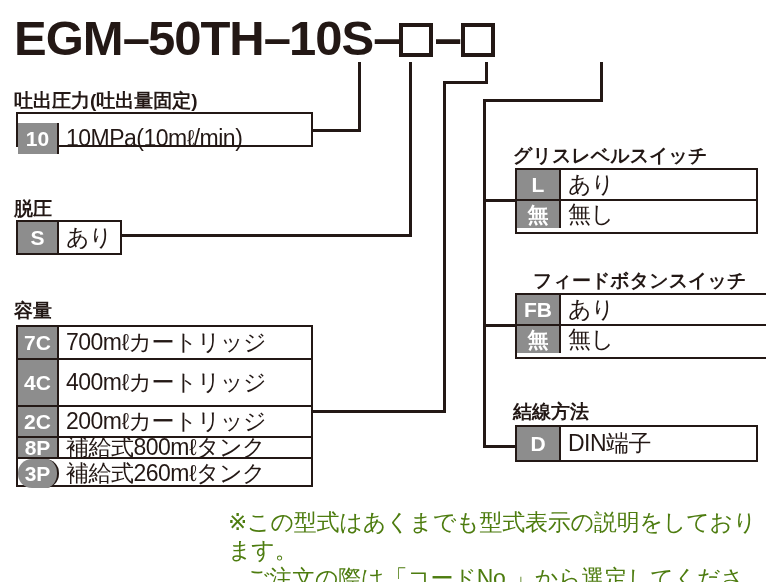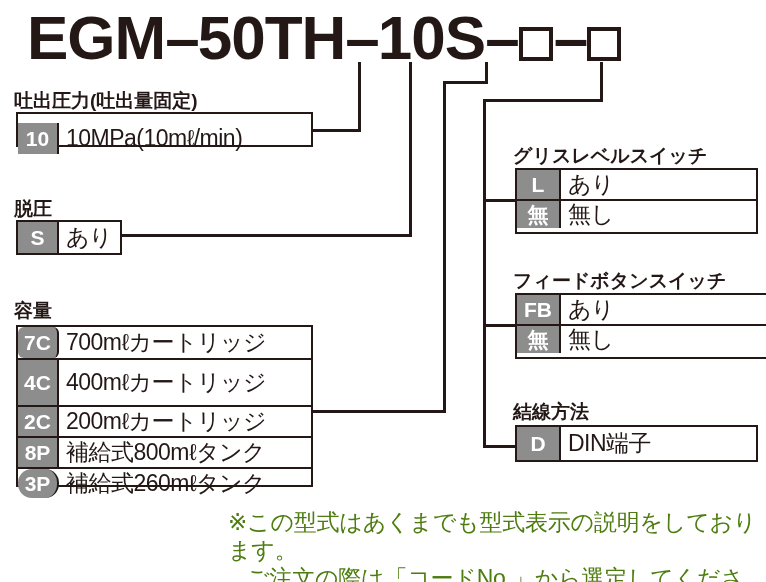--- a/index.html
+++ b/index.html
@@ -8,24 +8,23 @@
     background:#ffffff;
     font-family:"Liberation Sans","DejaVu Sans",sans-serif;
     color:#231815;
     overflow:hidden;
   }
   .sheet{position:absolute;inset:0;}
 
   
   #model-number{
     position:absolute;left:14px;top:12px;
-    font-size:62px;font-weight:bold;letter-spacing:-1px;
+    font-size:49px;font-weight:bold;letter-spacing:-1px;
     line-height:52px;white-space:nowrap;
     color:#231815;
-    margin-left:13px;
   }
   #model-number .dash{letter-spacing:-2px;}
   .mn-box{
     display:inline-block;width:34px;height:34px;
     border:4px solid #231815;
     vertical-align:-2px;margin:0 1px;
     box-sizing:border-box;
   }
 
   
@@ -106,32 +105,32 @@
   <div class="tbl" style="left:16px;top:220px;width:106px;height:35px;">
     <div class="trow" style="height:31px;">
       <div class="tcode" style="width:41px;">S</div>
       <div class="tdesc">あり</div>
     </div>
   </div>
 
   <div class="sec-title" style="left:14px;top:298px;">容量</div>
   <div class="tbl" style="left:16px;top:325px;width:297px;height:162px;">
     <div class="trow" style="height:31px;">
-      <div class="tcode" style="width:41px;border-radius:6px;">7C</div>
+      <div class="tcode" style="width:41px;">7C</div>
       <div class="tdesc">700mℓカートリッジ</div>
     </div>
     <div class="trow" style="height:47px;">
       <div class="tcode" style="width:41px;">4C</div>
       <div class="tdesc">400mℓカートリッジ</div>
     </div>
     <div class="trow" style="height:31px;">
       <div class="tcode" style="width:41px;">2C</div>
       <div class="tdesc">200mℓカートリッジ</div>
     </div>
-    <div class="trow" style="height:31px;">
+    <div class="trow" style="height:21px;">
       <div class="tcode" style="width:41px;">8P</div>
       <div class="tdesc">補給式800mℓタンク</div>
     </div>
     <div class="trow" style="height:31px;">
       <div class="tcode" style="width:41px;border-radius:14px;">3P</div>
       <div class="tdesc">補給式260mℓタンク</div>
     </div>
   </div>
 
   <div class="sec-title" style="left:513px;top:143px;">グリスレベルスイッチ</div>
@@ -139,21 +138,21 @@
     <div class="trow" style="height:29px;">
       <div class="tcode" style="width:44px;">L</div>
       <div class="tdesc">あり</div>
     </div>
     <div class="trow" style="height:29px;">
       <div class="tcode" style="width:44px;">無</div>
       <div class="tdesc">無し</div>
     </div>
   </div>
 
-  <div class="sec-title" style="left:513px;top:268px;">フィードボタンスイッチ</div>
+  <div class="sec-title" style="left:533px;top:268px;">フィードボタンスイッチ</div>
   <div class="tbl" style="left:515px;top:293px;width:282px;height:66px;">
     <div class="trow" style="height:29px;">
       <div class="tcode" style="width:44px;">FB</div>
       <div class="tdesc">あり</div>
     </div>
     <div class="trow" style="height:29px;">
       <div class="tcode" style="width:44px;">無</div>
       <div class="tdesc">無し</div>
     </div>
   </div>

